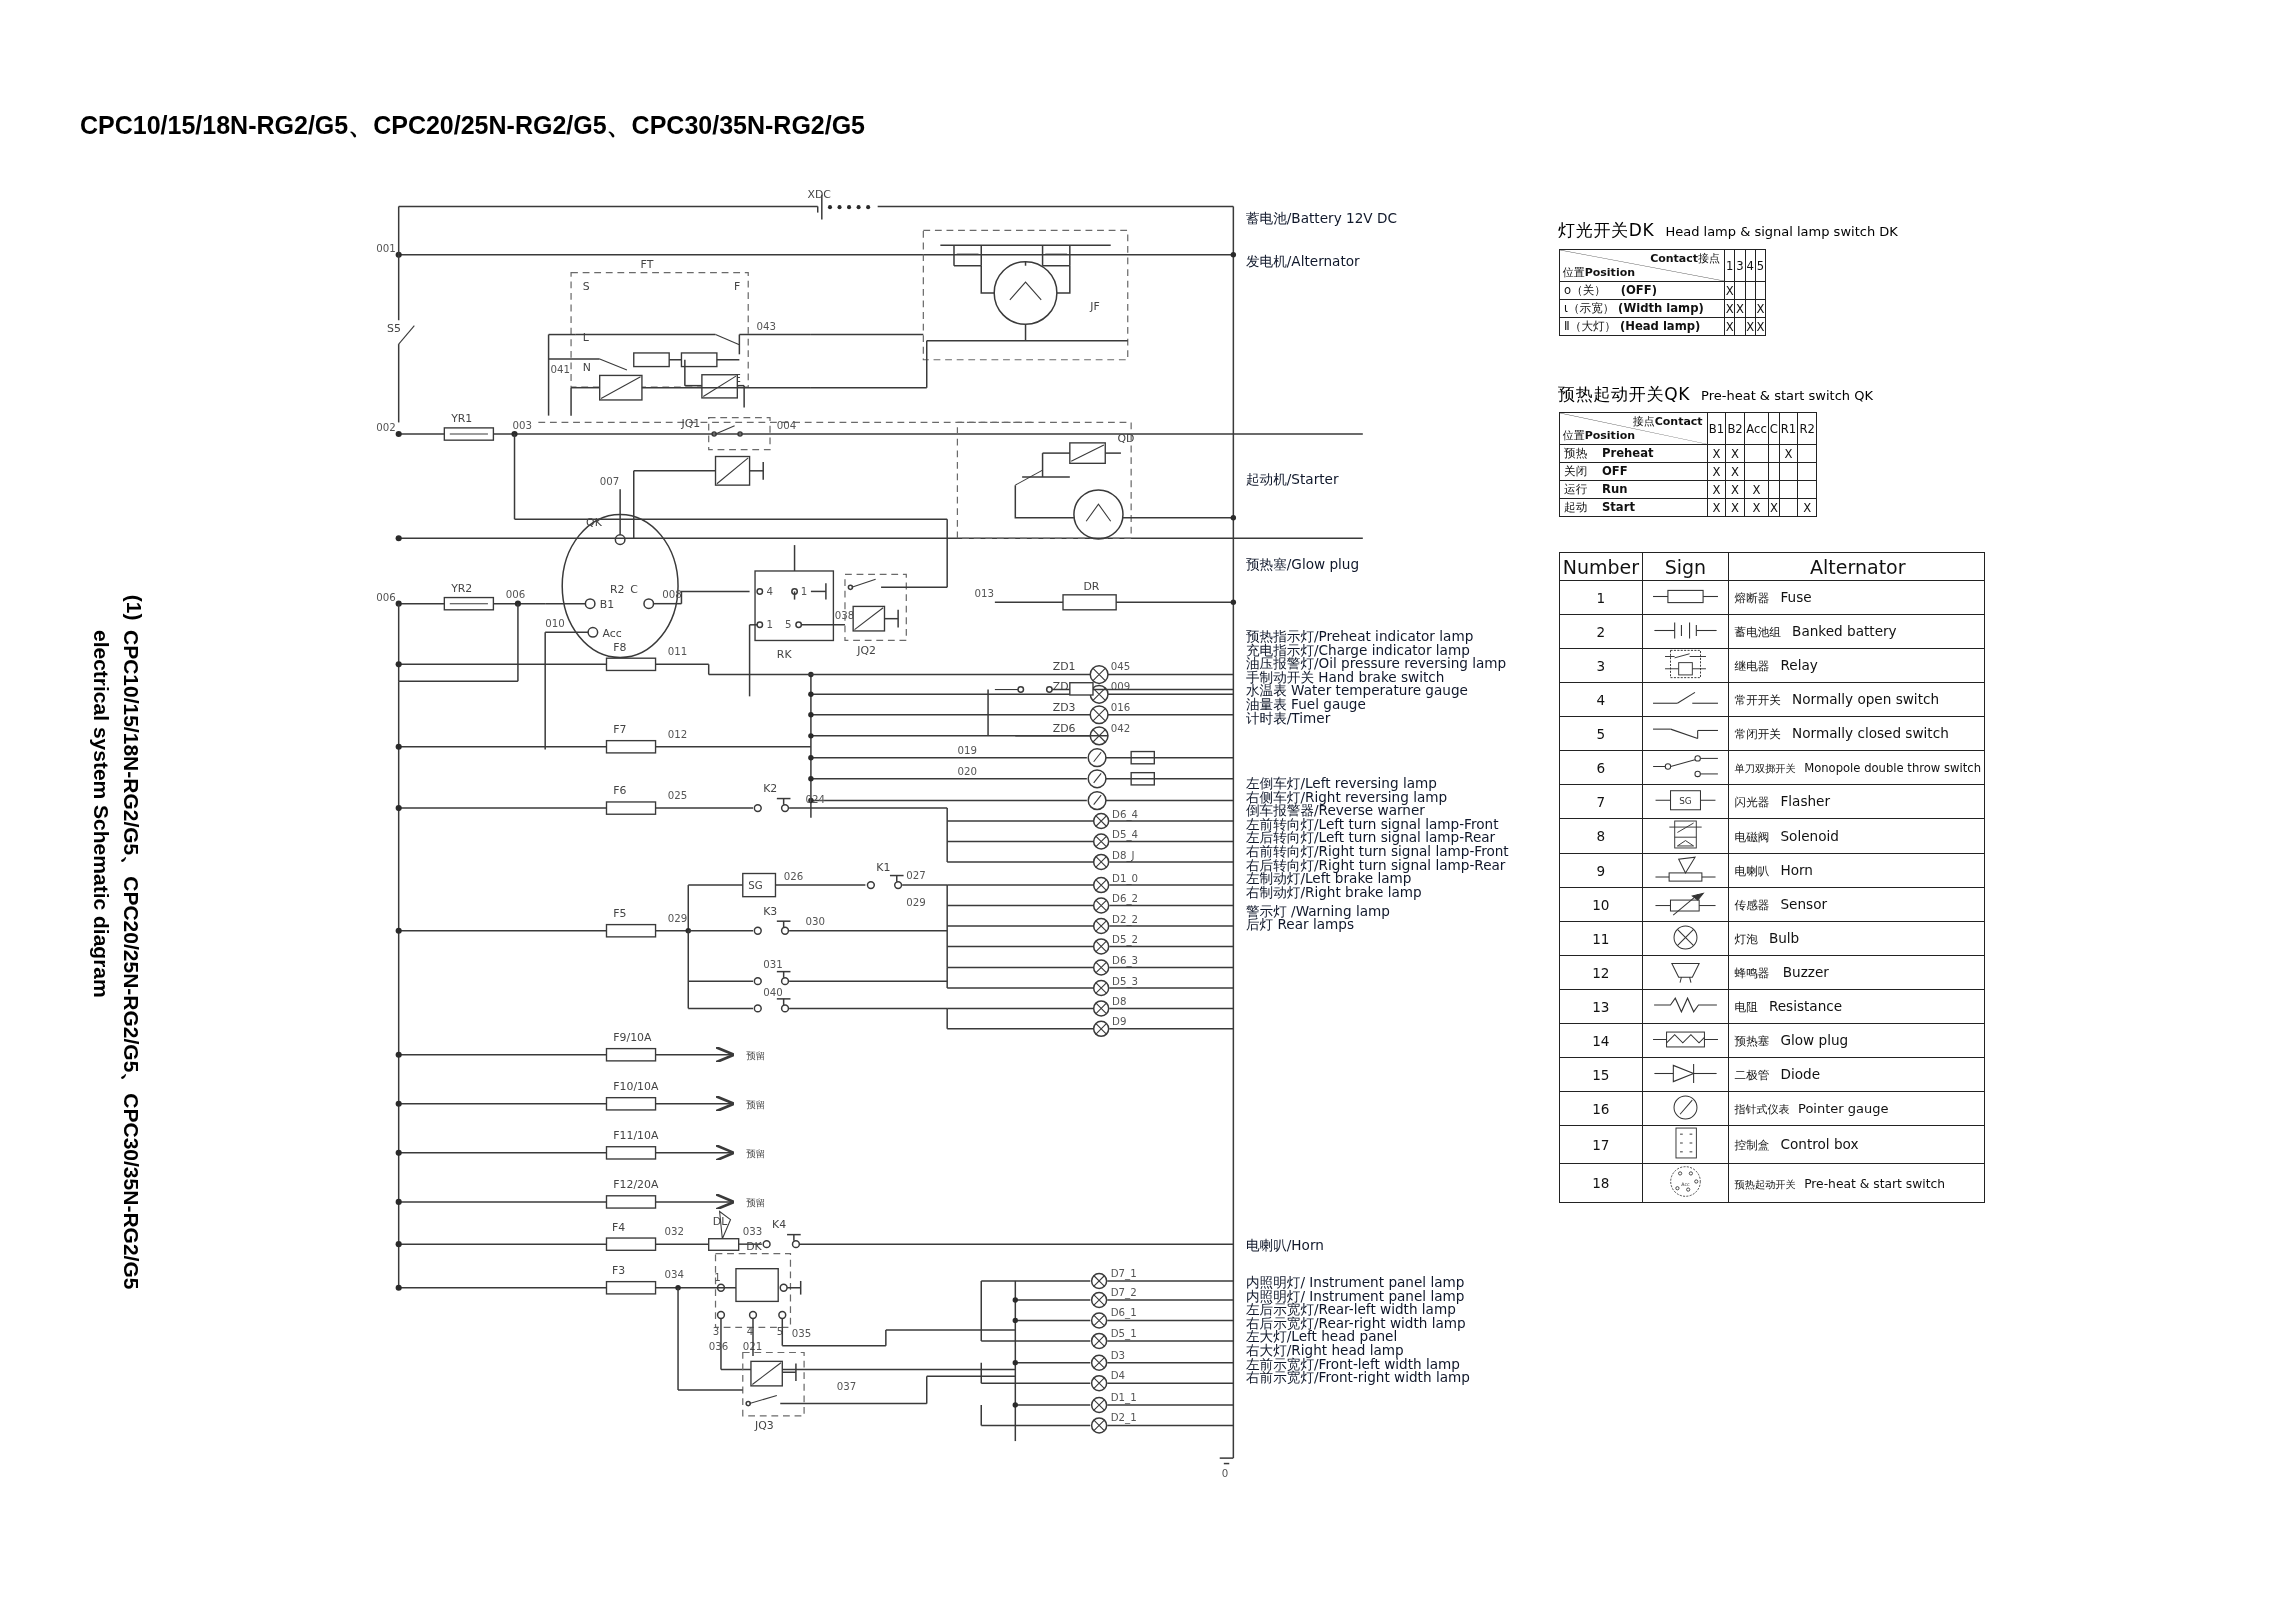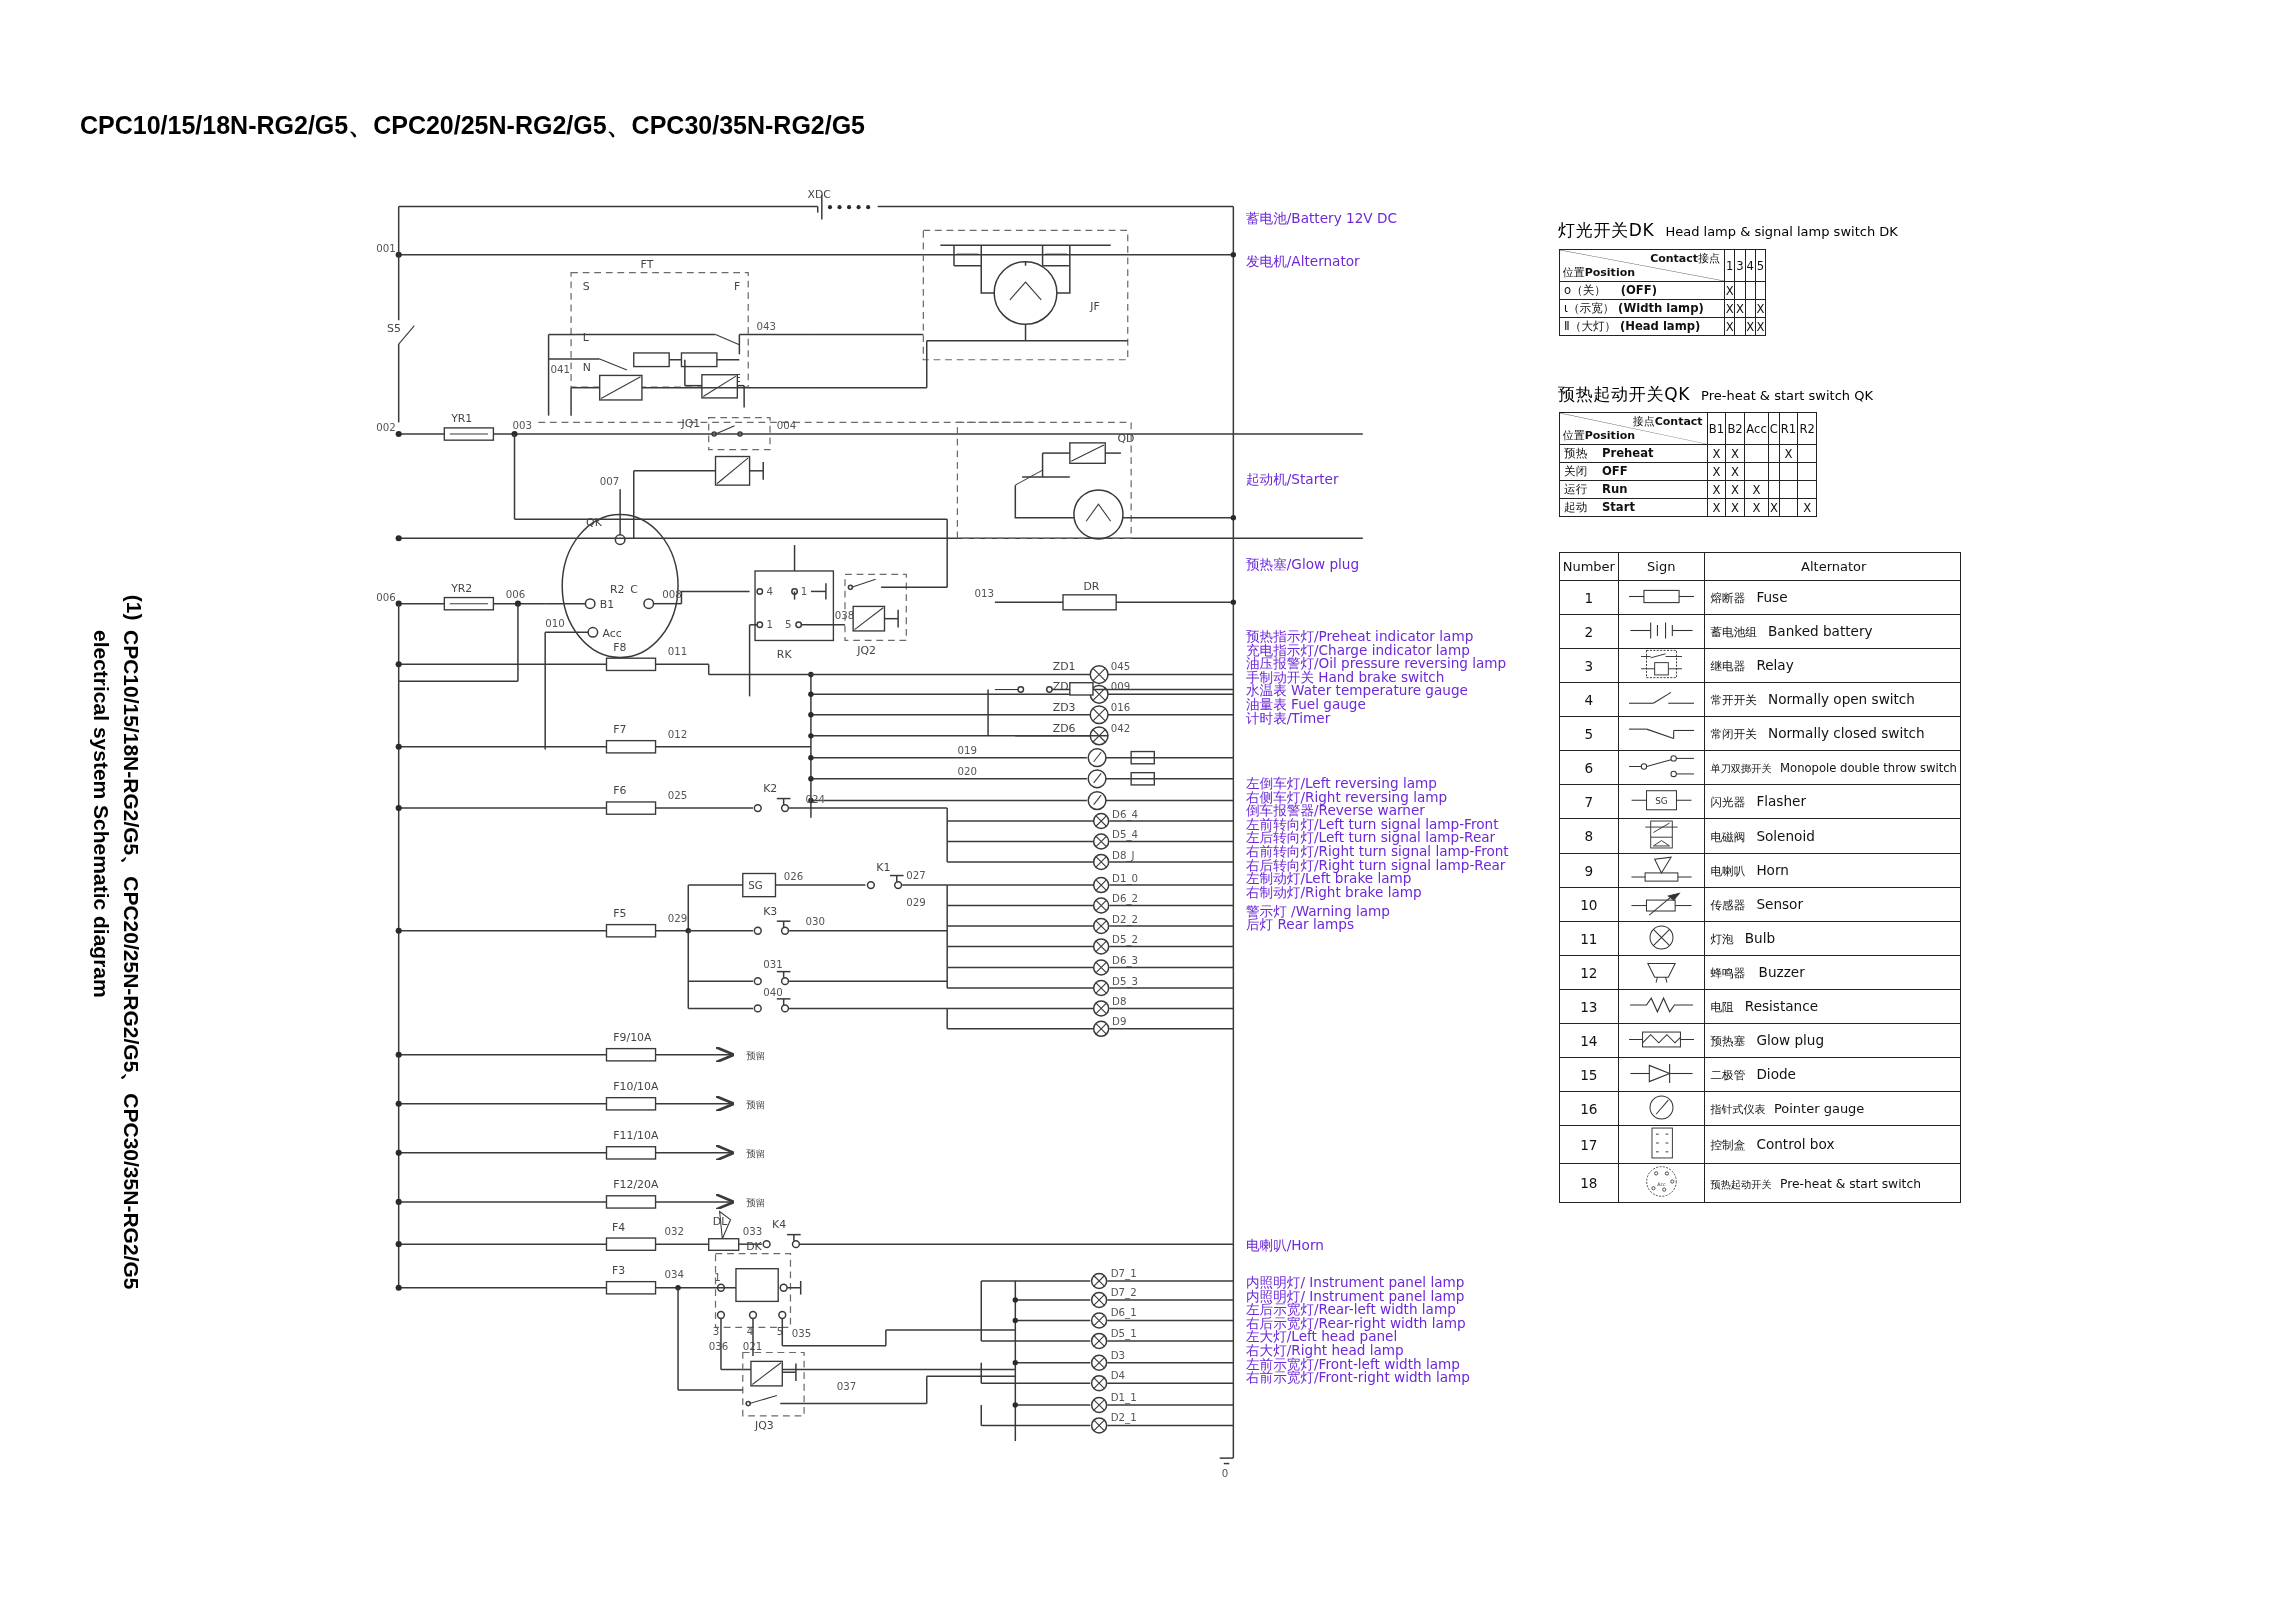--- a/index.html
+++ b/index.html
@@ -63,26 +63,26 @@
   }
   table.legend td{
     border:0.9px solid #222; font-size:13.6px; color:#111; text-align:center;
     height:33px; padding:0 2.7px;
   }
   table.legend td.num{width:40px;}
   table.legend td.sign{width:80px;}
   table.legend td.instr{width:146px;text-align:left;padding-left:5.5px;white-space:nowrap;}
   table.legend td.instr .cn{font-size:11.6px;}
   table.legend td.instr .en{font-size:13.6px;}
-  table.legend td.hd{height:27px;font-size:13px;}
+  table.legend td.hd{height:27px;font-size:19px;}
   
   .lbl-list{position:absolute;font-family:"DejaVu Sans", sans-serif;}
   .lbl-list div{
     font-size:13.6px; white-space:nowrap; line-height:1;
-    color:#6d28d9;
+    color:#0f172a;
   }
 </style>
 </head>
 <body>
 
 <div id="main-title">CPC10/15/18N-RG2/G5、CPC20/25N-RG2/G5、CPC30/35N-RG2/G5</div>
 
 <div id="side-caption">
   <span class="cap-num">(1)</span>
   <span class="cap-lines">

